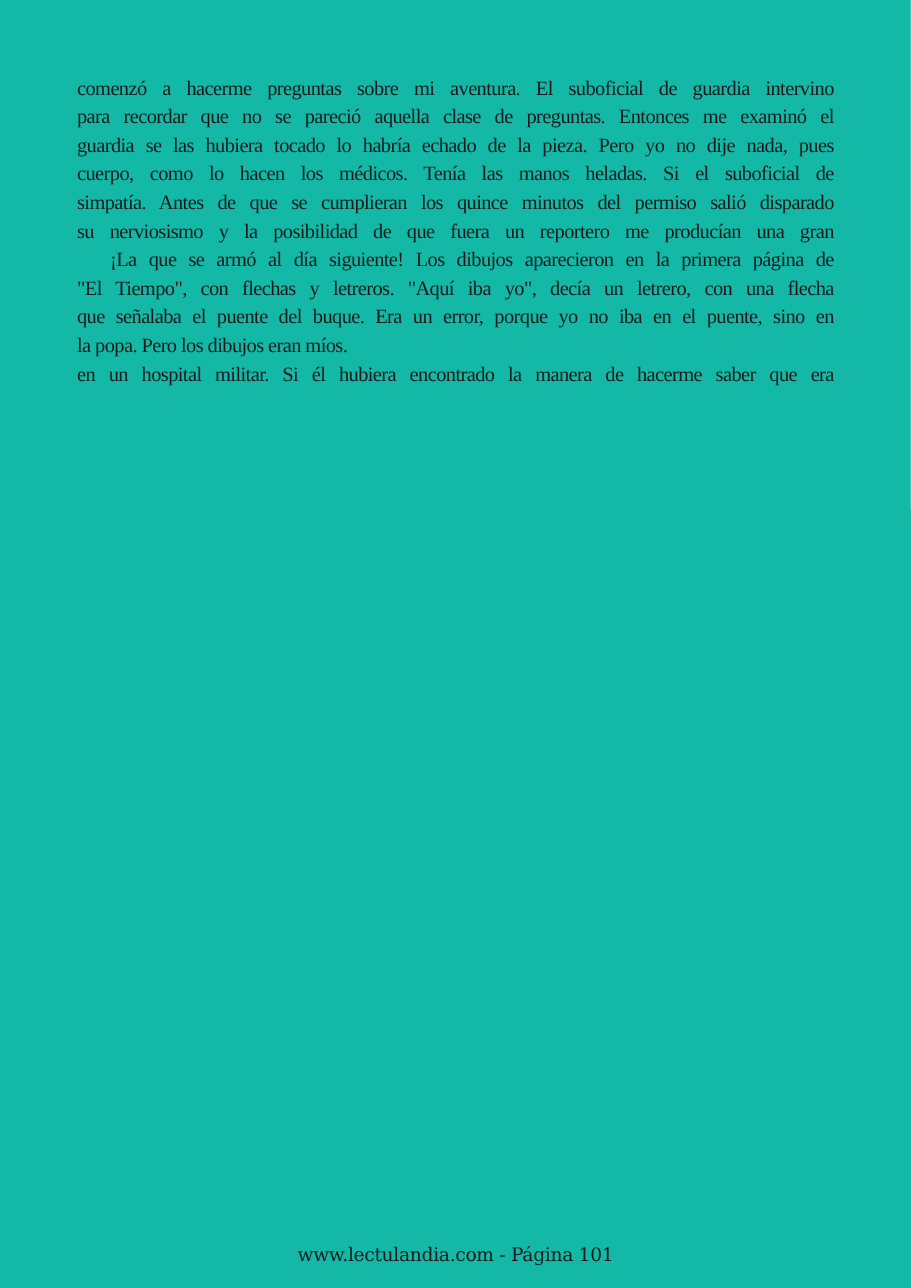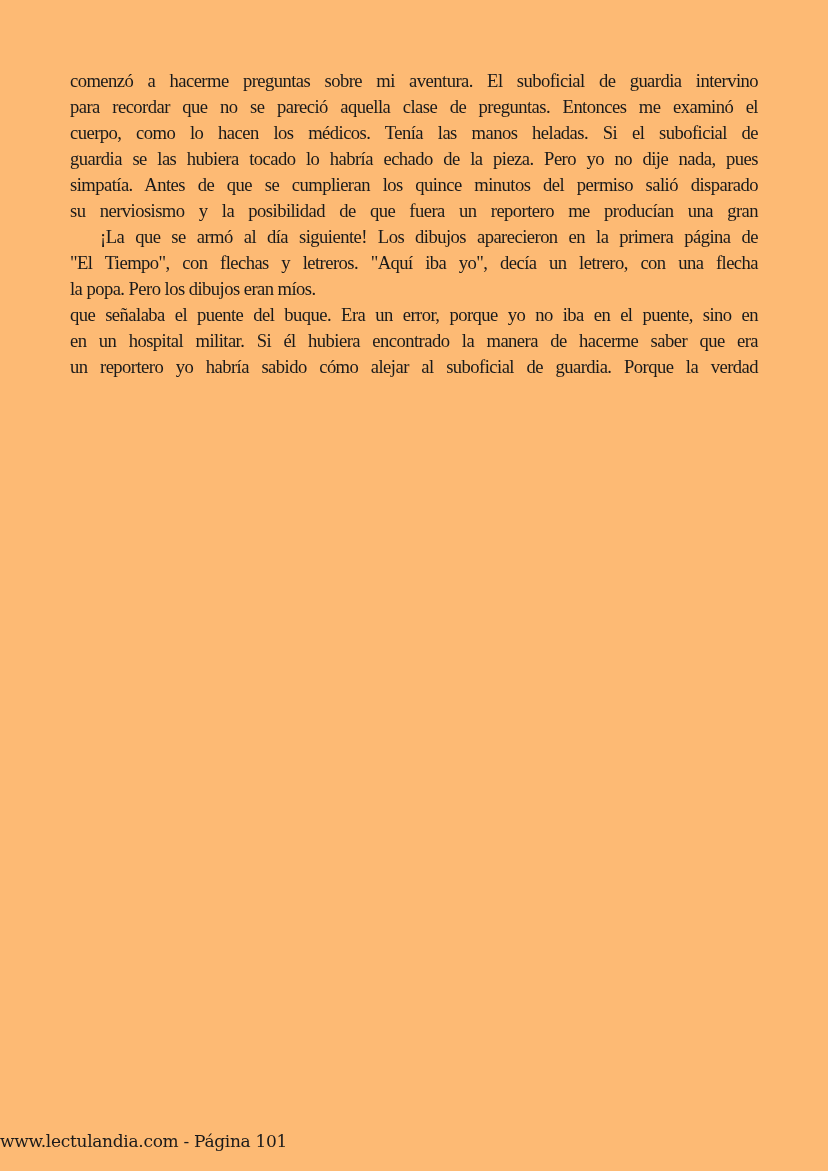--- a/index.html
+++ b/index.html
@@ -1,48 +1,47 @@
 <!DOCTYPE html>
 <html><head>
   <meta charset="utf-8">
   <style>
     html, body { margin: 0; padding: 0; background: #ffffff; }
     body { width: 828px; height: 1171px; position: relative; overflow: hidden; }
-    .page { position: absolute; left: 0; top: 0; width: 828px; height: 1171px; background: #fdba74; }
+    .page { position: absolute; left: 0; top: 0; width: 828px; height: 1171px; background: #14b8a6; }
     .text { position: absolute; left: 70px; top: 68px; width: 688px;
             font-family: "Liberation Serif", serif; font-size: 18.6px; color: #1a1a1a; }
     .line { height: 26px; line-height: 26px; white-space: nowrap; text-align: justify;
             text-align-last: justify; letter-spacing: -0.55px; word-spacing: 0px; }
     .line.last { text-align-last: left; }
     .line.indent { padding-left: 30px; }
-    .footer { position: absolute; left: 0; width: 828px; top: 1131px; 
+    .footer { position: absolute; left: 0; width: 828px; top: 1131px; text-align: center;
               font-family: "DejaVu Serif", serif; font-size: 17px; color: #1a1a1a; letter-spacing: -0.3px; }
   </style>
 </head>
 <body>
 
 <div class="page">
   <div class="text">
 
     <div>
       <div class="line">comenzó a hacerme preguntas sobre mi aventura. El suboficial de guardia intervino</div>
       <div class="line">para recordar que no se pareció aquella clase de preguntas. Entonces me examinó el</div>
+      <div class="line">guardia se las hubiera tocado lo habría echado de la pieza. Pero yo no dije nada, pues</div>
       <div class="line">cuerpo, como lo hacen los médicos. Tenía las manos heladas. Si el suboficial de</div>
-      <div class="line">guardia se las hubiera tocado lo habría echado de la pieza. Pero yo no dije nada, pues</div>
       <div class="line">simpatía. Antes de que se cumplieran los quince minutos del permiso salió disparado</div>
       <div class="line">su nerviosismo y la posibilidad de que fuera un reportero me producían una gran</div>
     </div>
 
     <div>
       <div class="line indent">¡La que se armó al día siguiente! Los dibujos aparecieron en la primera página de</div>
       <div class="line">"El Tiempo", con flechas y letreros. "Aquí iba yo", decía un letrero, con una flecha</div>
+      <div class="line">que señalaba el puente del buque. Era un error, porque yo no iba en el puente, sino en</div>
       <div class="line last">la popa. Pero los dibujos eran míos.</div>
-      <div class="line">que señalaba el puente del buque. Era un error, porque yo no iba en el puente, sino en</div>
     </div>
 
     <div>
       <div class="line">en un hospital militar. Si él hubiera encontrado la manera de hacerme saber que era</div>
-      <div class="line">un reportero yo habría sabido cómo alejar al suboficial de guardia. Porque la verdad</div>
     </div>
   </div>
 
   <div class="footer">www.lectulandia.com - Página 101</div>
 </div>
 
 </body></html>

